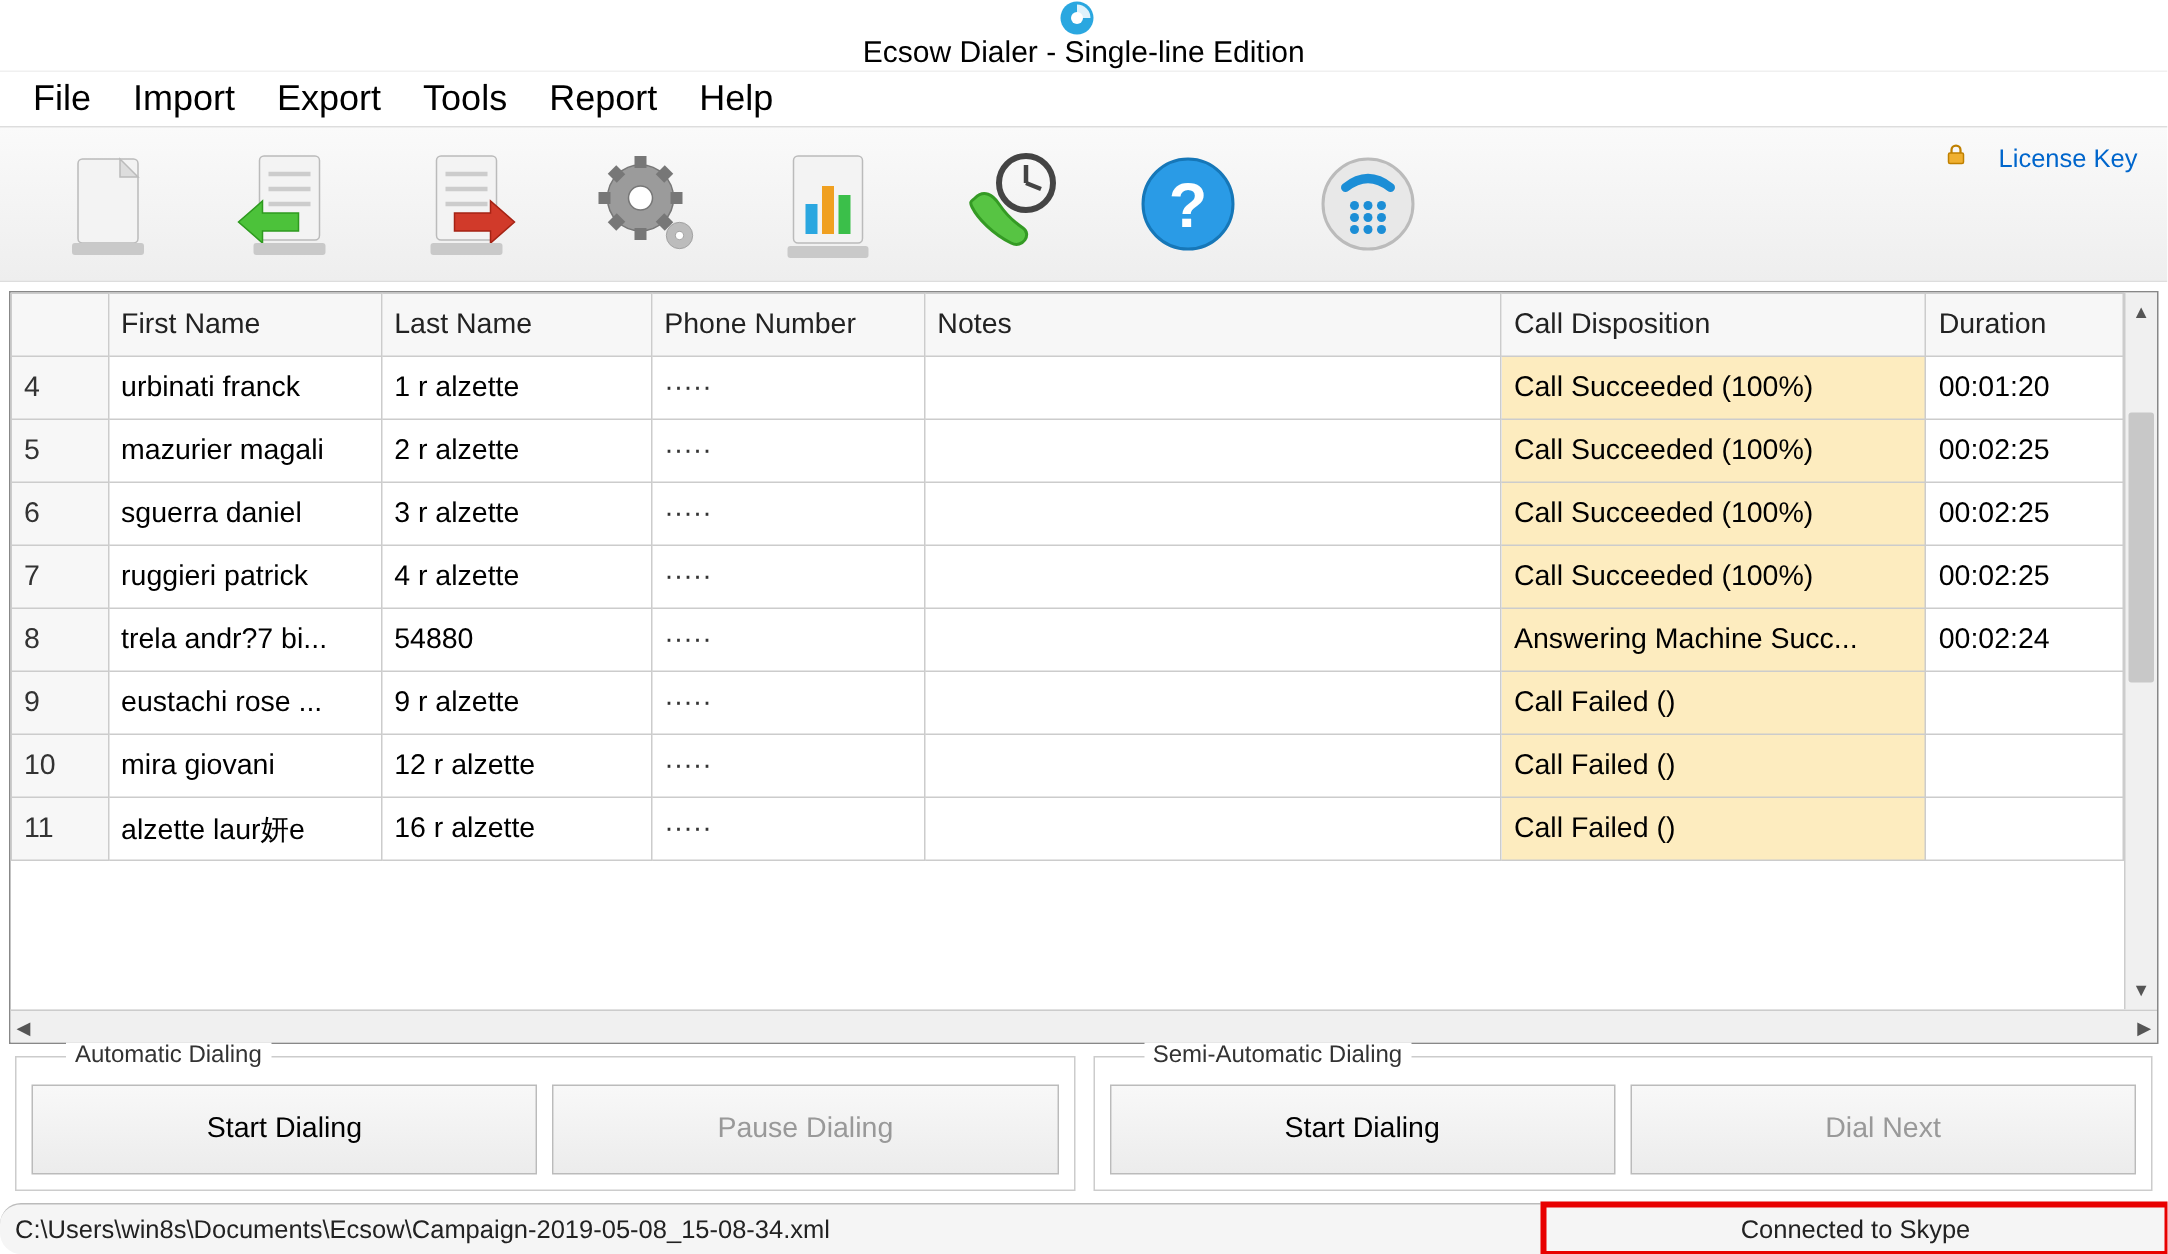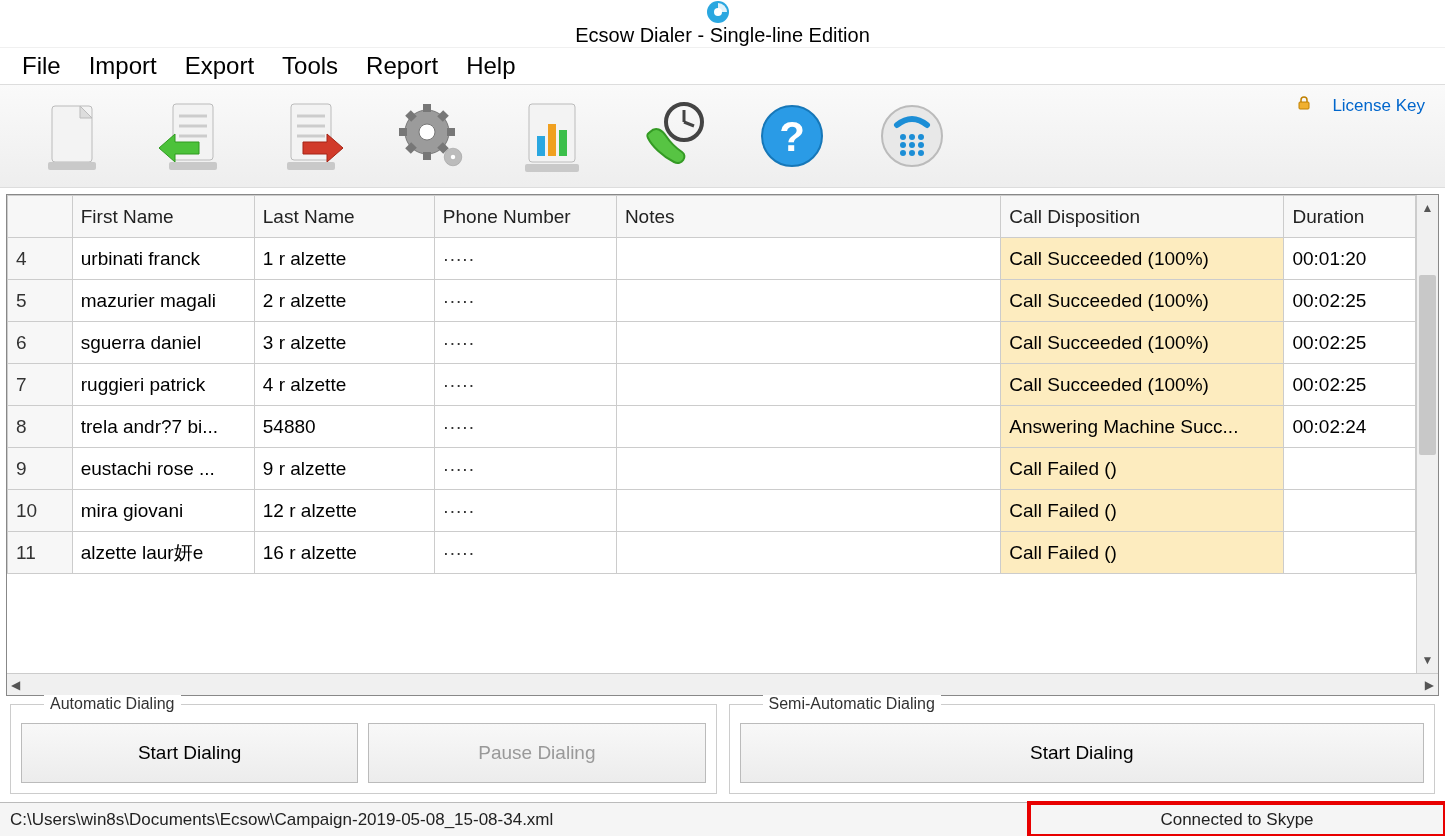--- a/index.html
+++ b/index.html
@@ -151,20 +151,21 @@
   color: #000;
   display:flex; align-items:center; justify-content:center;
 }
 .big-btn.disabled { color: #999; }
 .statusbar {
   height: 34px;
   border-top: 1px solid #bbb;
   background: #f5f5f5;
   display: flex;
   align-items: stretch;
+  border-radius: 14px;
 }
 .status-cell {
   border-right: 1px solid #bbb;
   padding: 4px 10px;
   font-size: 17px;
   color: #222;
   display:flex; align-items:center;
 }
 .status-path { flex: 1; }
 .status-conn {
@@ -424,20 +425,21 @@
     <div class="panel-title">Automatic Dialing</div>
     <div class="panel-buttons">
       <div class="big-btn">Start Dialing</div>
       <div class="big-btn disabled">Pause Dialing</div>
     </div>
   </div>
   <div class="panel">
     <div class="panel-title">Semi-Automatic Dialing</div>
     <div class="panel-buttons">
       <div class="big-btn">Start Dialing</div>
+      <div class="big-btn disabled">Dial Next</div>
     </div>
   </div>
 </div>
 
 <div class="statusbar">
   <div class="status-cell status-path">C:\Users\win8s\Documents\Ecsow\Campaign-2019-05-08_15-08-34.xml</div>
   <div class="status-cell status-conn">Connected to Skype</div>
 </div>
 
 </body></html>

